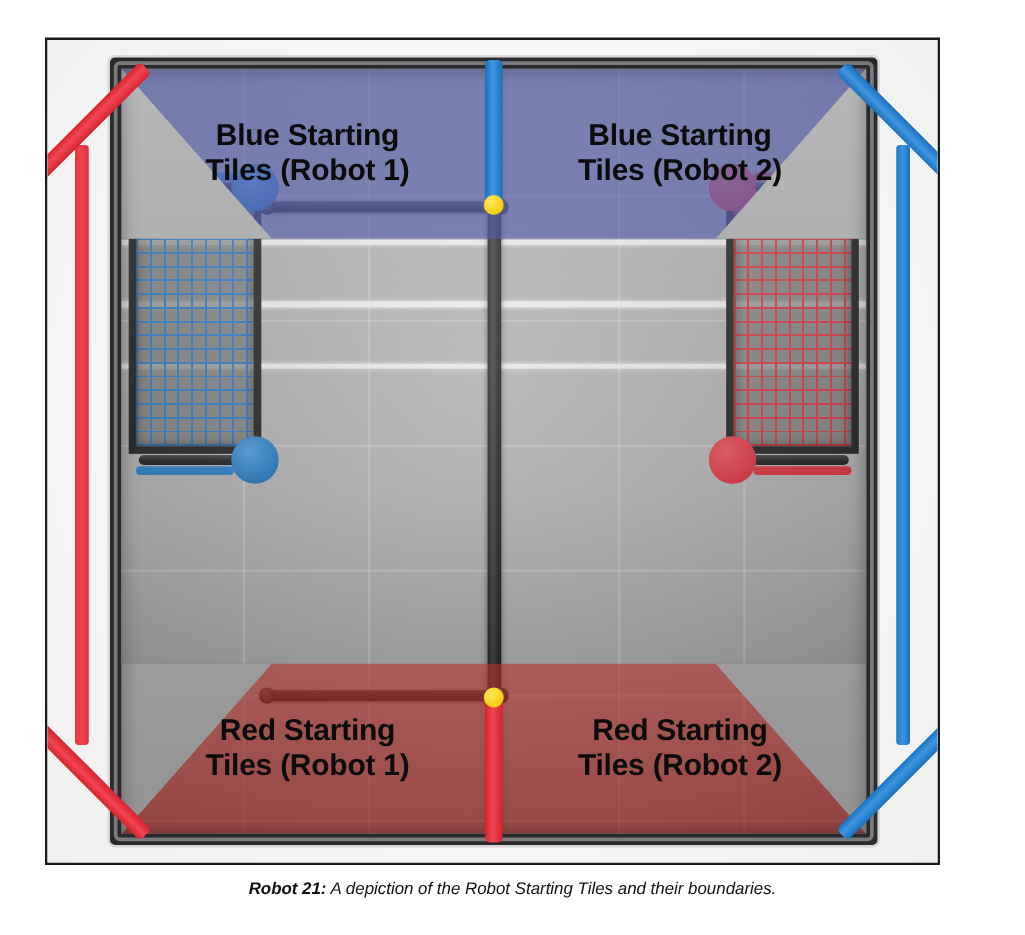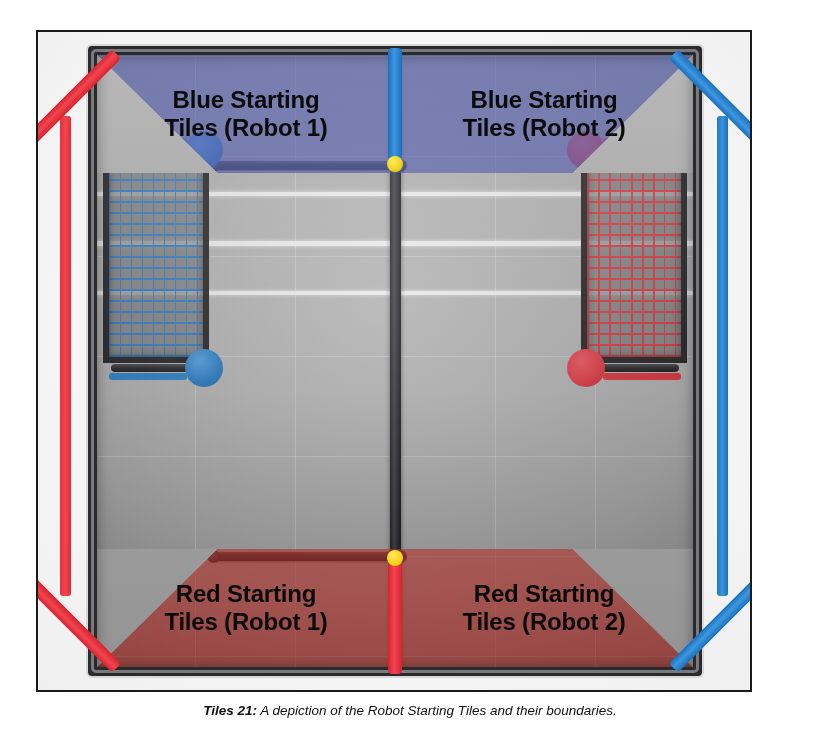--- a/index.html
+++ b/index.html
@@ -197,21 +197,21 @@
     border-radius: 3px;
   }
   .goal.blue .goal-tab { background: #2382d2; }
   .goal.red  .goal-tab { background: #e42c36; }
 
   
   .zone {
     position: absolute;
     left: 9px;
     right: 9px;
-    height: 118px;
+    height: 136px;
     display: flex;
   }
   #zone-blue { top: 9px; }
   #zone-red  { bottom: 9px; }
   .zone-half {
     position: relative;
     flex: 1 1 50%;
     display: flex;
     align-items: center;
     justify-content: center;
@@ -400,17 +400,17 @@
       <div class="pin" style="top:110px;"></div>
 
       <div class="center-bar" id="center-bar-bottom"></div>
       <div class="pin" style="bottom:110px;"></div>
 
       <div id="field-frame"></div>
     </div>
   </div>
 
   <div id="caption">
-    <span class="fig-num">Tiles 21:</span>
+    <span class="fig-num">Robot 21:</span>
     <span>A depiction of the Robot Starting Tiles and their boundaries.</span>
   </div>
 
 </div>
 
 </body></html>

